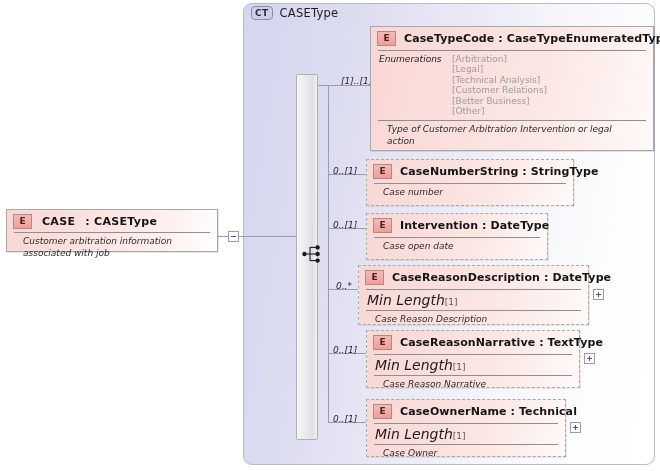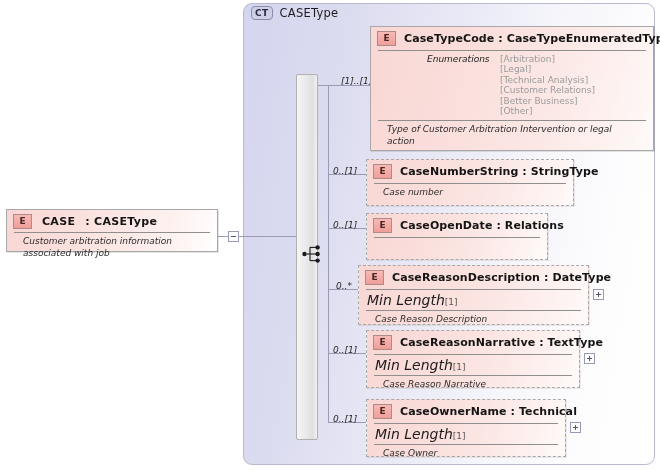--- a/index.html
+++ b/index.html
@@ -69,21 +69,21 @@
   .hr{height:1px;background:#8f8f8f;margin:0 7px;}
   .doc{
     font-size:9px;font-style:italic;color:#2b2b2b;padding:3px 7px 4px 8px;line-height:11.5px;margin-left:8px;
   }
   .facet-row{display:flex;align-items:baseline;padding:2px 7px 2px 8px;}
   .facet-label{font-size:14px;font-style:italic;color:#1b1b1b;min-width:62px;}
   .facet-val{font-size:9px;color:#555;}
 
   
   .enum-row{display:flex;padding:3px 7px 4px 8px;}
-  .enum-label{font-size:9px;font-style:italic;color:#1b1b1b;min-width:73px;flex:0 0 auto;margin-left:48px;}
+  .enum-label{font-size:9px;font-style:italic;color:#1b1b1b;min-width:73px;flex:0 0 auto;}
   .enum-list{display:flex;flex-direction:column;}
   .enum-item{font-size:9px;color:#9b9b9b;line-height:10.4px;white-space:nowrap;}
 
   
   .card{
     position:absolute;font-size:9px;font-style:italic;color:#262626;white-space:nowrap;
   }
 
   
   .plus{
@@ -187,23 +187,24 @@
     </div>
     <div class="hr"></div>
     <div class="doc">Case number</div>
   </div>
 
   <span class="card" style="left:333px;top:220px;">0..[1]</span>
 
   <div class="ebox shadow" style="left:366px;top:213px;width:182px;height:47px;">
     <div class="ebox-head">
       <span class="e-badge">E</span>
-      <span class="e-name">CaseOpenDate : Relations</span>
-    </div>
-    <div class="hr"></div>
+      <span class="e-name">Intervention : DateType</span>
+    </div>
+    <div class="hr"></div>
+    <div class="doc">Case open date</div>
   </div>
 
   <span class="card" style="left:336px;top:281px;">0..*</span>
 
   <div class="ebox shadow" style="left:358px;top:265px;width:231px;height:60px;">
     <div class="ebox-head">
       <span class="e-badge">E</span>
       <span class="e-name">CaseReasonDescription : DateType</span>
     </div>
     <div class="hr"></div>

